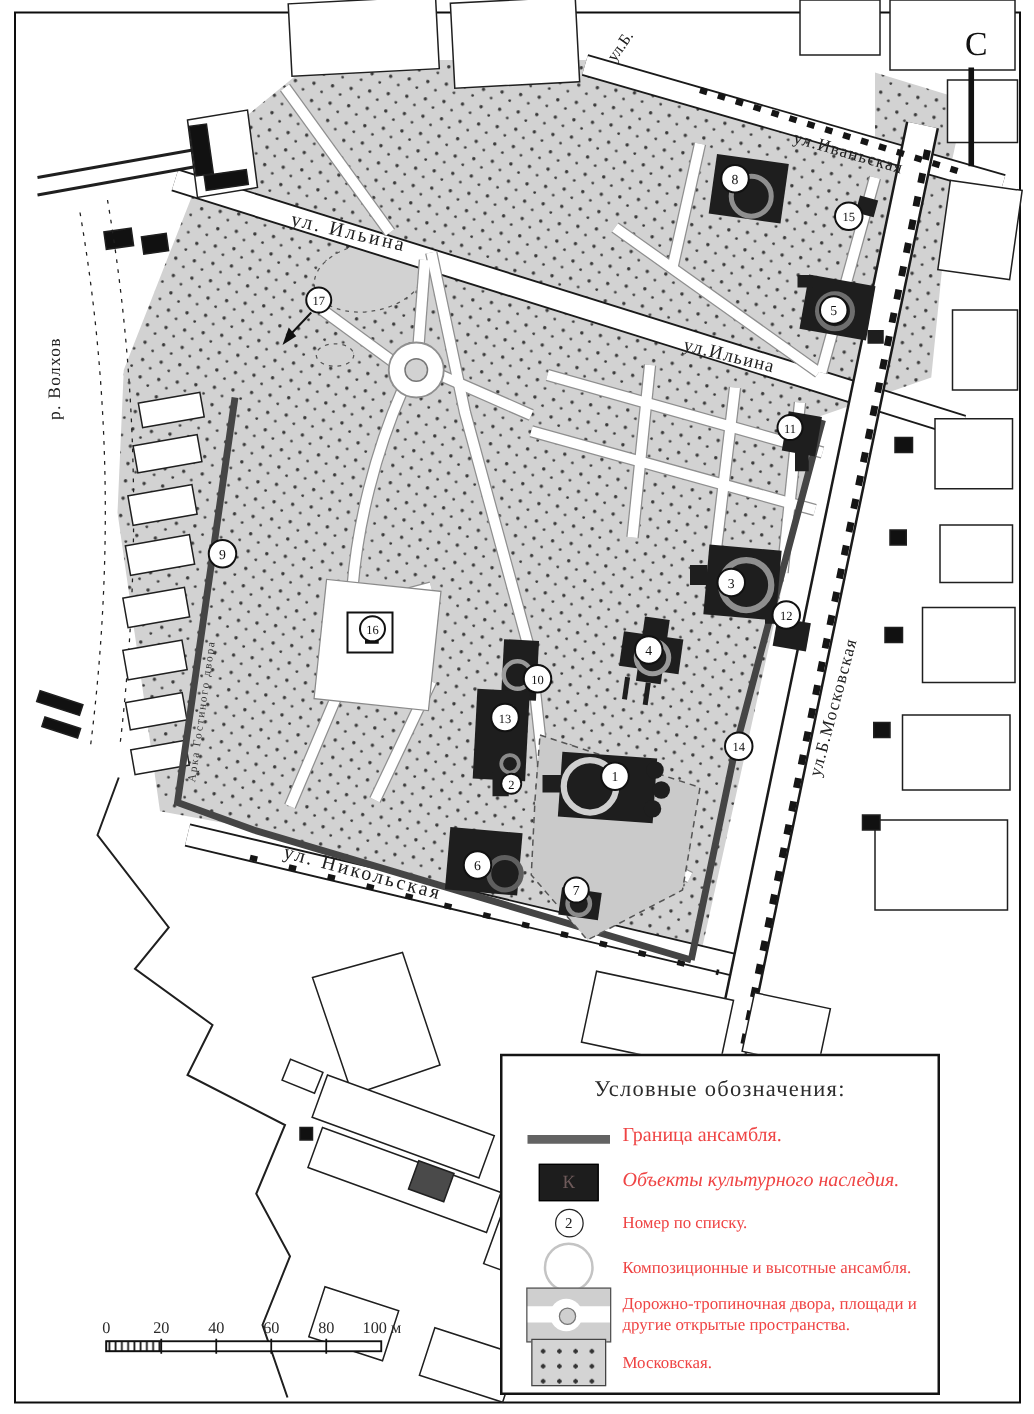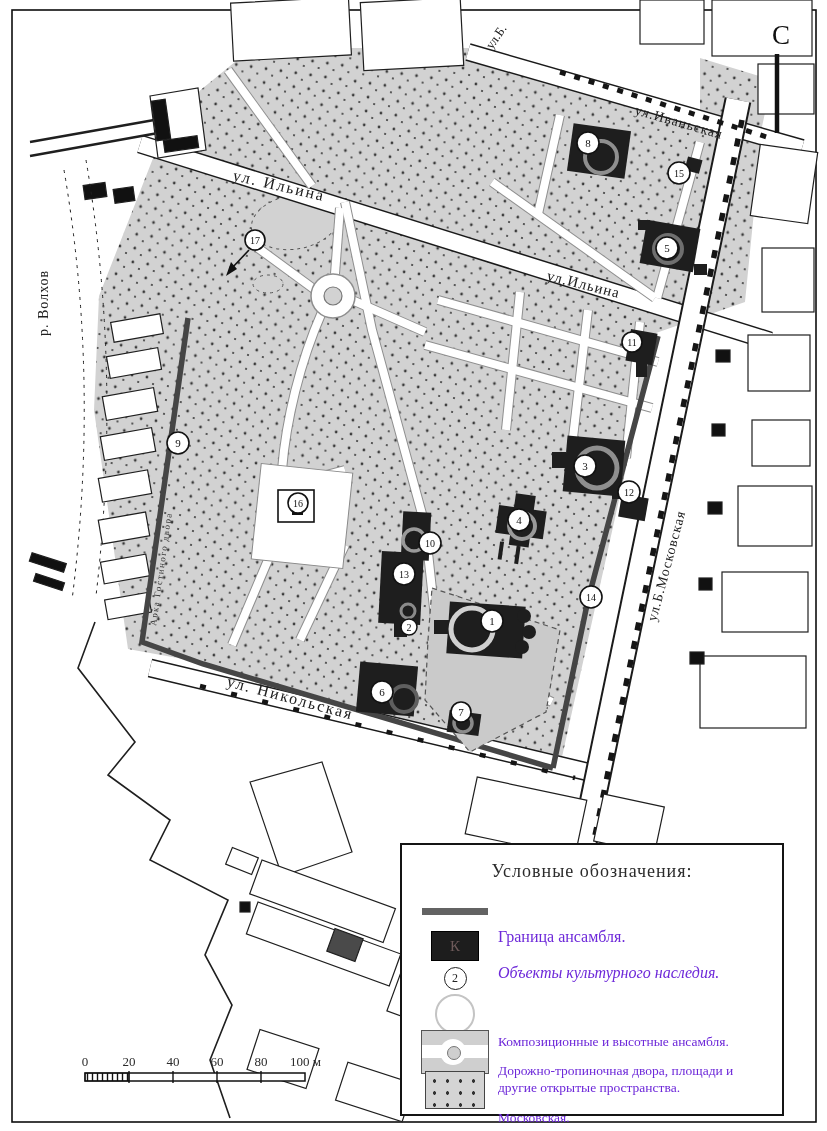--- a/index.html
+++ b/index.html
@@ -1,26 +1,26 @@
 <!DOCTYPE html>
 <html><head>
 <meta charset="utf-8">
 <style>
   html,body{margin:0;padding:0;background:#fff;}
   #page{position:relative;width:827px;height:1131px;background:#fff;overflow:hidden;
         font-family:"Liberation Serif",serif;color:#1a1a1a;}
   #mapsvg{position:absolute;left:0;top:0;}
   
-  .legend{position:absolute;left:400px;top:843px;width:384px;height:273px;
+  .legend{position:absolute;left:400px;top:843px;width:352px;height:273px;
           background:#fff;border:2px solid #141414;box-sizing:border-box;z-index:5;}
   .legend-title{position:absolute;left:0;top:16px;width:100%;text-align:center;
                 font-size:18px;letter-spacing:1px;color:#2b2b2b;}
   .lrow{position:absolute;left:0;width:100%;}
   .lsym{position:absolute;left:14px;width:78px;display:flex;justify-content:center;align-items:center;}
-  .llab{position:absolute;left:96px;right:10px;color:#6d28d9;margin-top:28px;}
+  .llab{position:absolute;left:96px;right:10px;color:#ef4444;}
   .sym-line{width:66px;height:7px;background:#636363;}
   .sym-k{width:46px;height:28px;background:#1d1d1d;border:1px solid #000;display:flex;
          align-items:center;justify-content:center;color:#6e5a5a;font-size:15px;}
   .sym-num{width:21px;height:21px;border:1.6px solid #222;border-radius:50%;display:flex;
            align-items:center;justify-content:center;font-size:12px;color:#222;background:#fff;}
   .sym-accent{width:36px;height:36px;border:2.4px solid #c4c4c4;border-radius:50%;background:#fff;}
   .sym-road{position:relative;width:66px;height:42px;background:#cfcfcf;border:1px solid #555;overflow:hidden;}
   .sym-road .band{position:absolute;left:0;top:14px;width:66px;height:13px;background:#fff;}
   .sym-road .ring{position:absolute;left:18px;top:8px;width:26px;height:26px;border-radius:50%;background:#fff;}
   .sym-road .ringc{position:absolute;left:25px;top:15px;width:12px;height:12px;border-radius:50%;
@@ -357,20 +357,21 @@
       <div class="lsym" style="top:0;height:30px;">
         <div class="sym-k">К</div>
       </div>
       <div class="llab t16" style="top:5px;font-style:italic;">Объекты культурного наследия.</div>
     </div>
 
     <div class="lrow" style="top:122px;height:22px;">
       <div class="lsym" style="top:0;height:22px;">
         <div class="sym-num">2</div>
       </div>
+      <div class="llab t13" style="top:3px;">Номер по списку.</div>
     </div>
 
     <div class="lrow" style="top:150px;height:38px;">
       <div class="lsym" style="top:0;height:38px;">
           <div class="sym-accent"></div>
         </div>
       <div class="llab t13" style="top:11px;">Композиционные и высотные ансамбля.</div>
     </div>
 
     <div class="lrow" style="top:182px;height:46px;">

